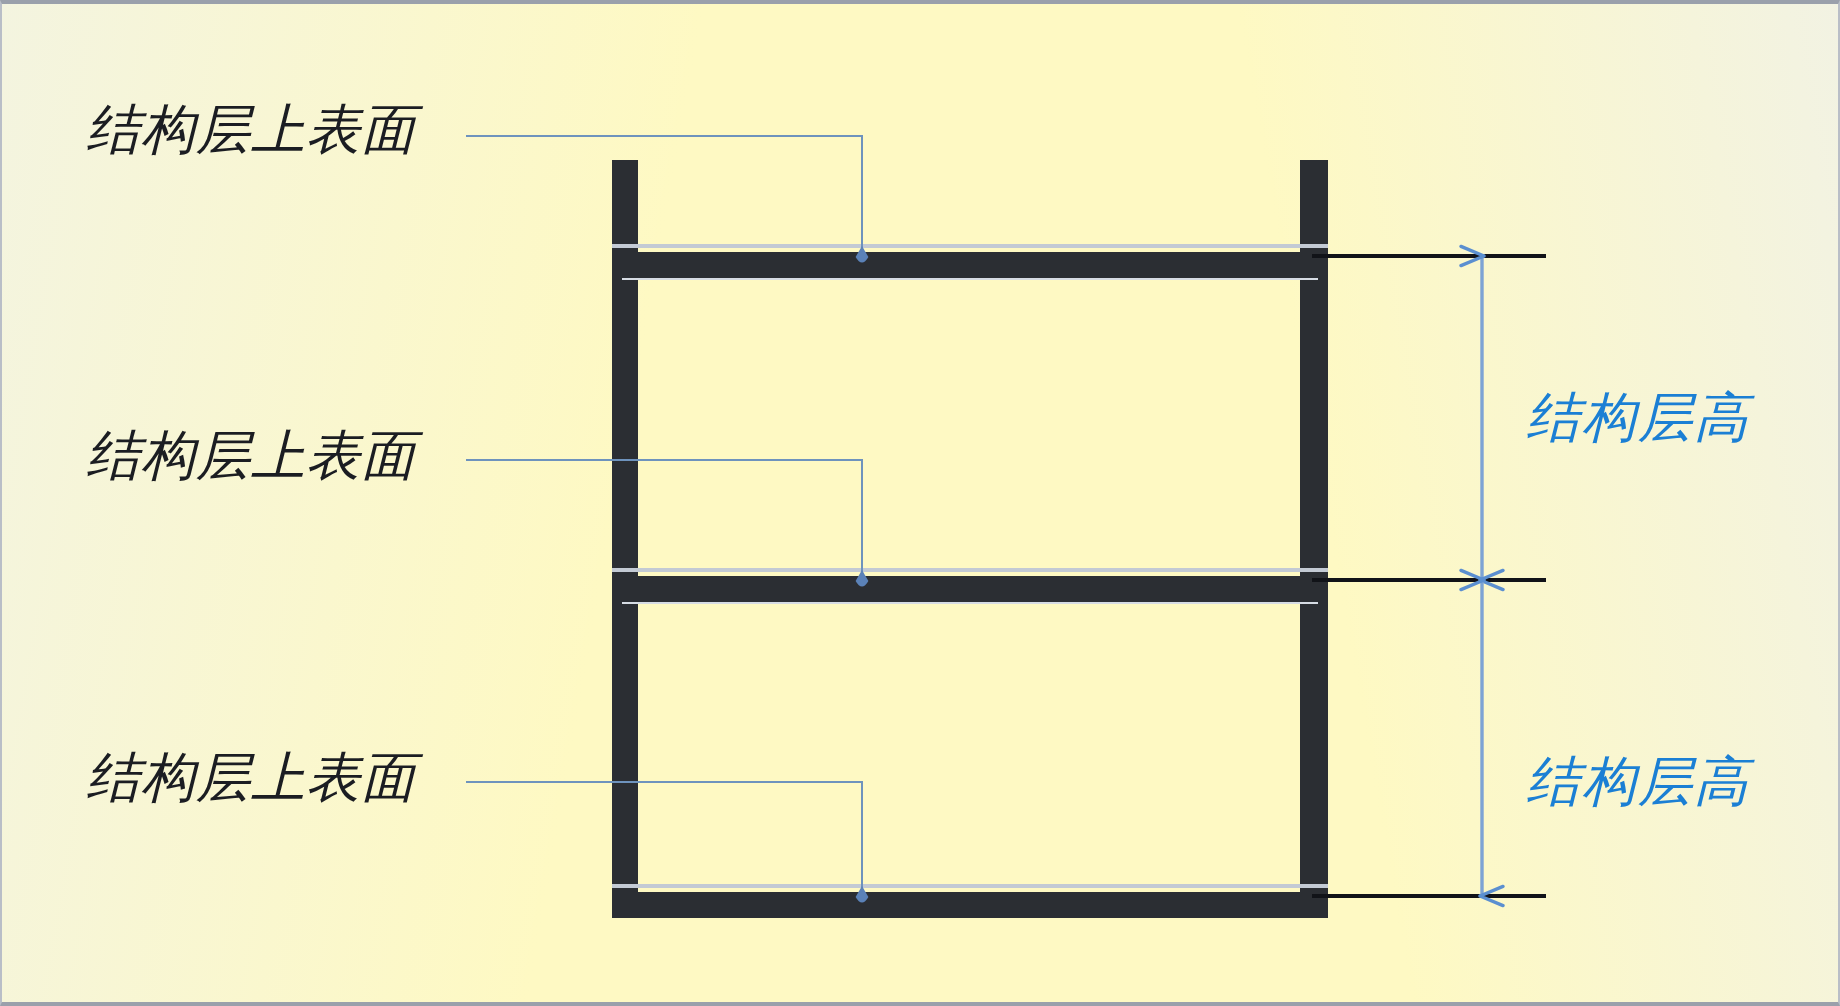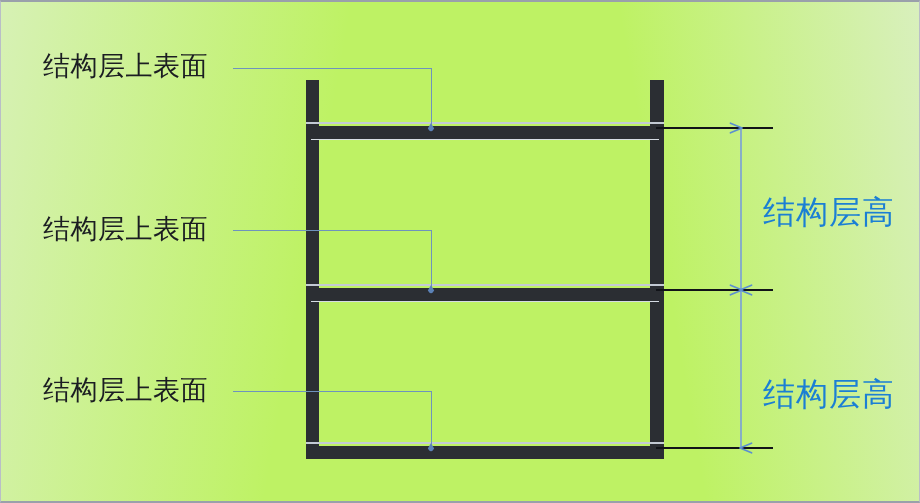--- a/index.html
+++ b/index.html
@@ -12,27 +12,28 @@
     height: 503px;
     background: #ffffff;
     font-family: "DejaVu Sans", "Liberation Sans", sans-serif;
     overflow: hidden;
   }
 
   #diagram-canvas {
     position: relative;
     width: 920px;
     height: 503px;
-    background: #bef264;
+    background: #fef9c3;
     box-sizing: border-box;
     border-left: 1px solid #b9bec7;
     border-right: 1px solid #b9bec7;
     border-top: 2px solid #9aa0ab;
     border-bottom: 2px solid #9aa0ab;
     overflow: hidden;
+    font-style: italic;
   }
 
   
   #bg-wash {
     position: absolute;
     inset: 0;
     background:
       linear-gradient(100deg, rgba(235,240,247,0.55) 0%, rgba(238,241,245,0) 35%),
       linear-gradient(260deg, rgba(234,238,248,0.6) 0%, rgba(238,241,245,0) 30%);
     pointer-events: none;
@@ -65,21 +66,21 @@
     font-size: 27px;
     line-height: 1;
     letter-spacing: 0.5px;
     white-space: nowrap;
     font-family: "DejaVu Sans", "Liberation Sans", sans-serif;
   }
 
   .height-label {
     position: absolute;
     color: #1b7fd4;
-    font-size: 32px;
+    font-size: 27px;
     line-height: 1;
     letter-spacing: 1px;
     white-space: nowrap;
     font-family: "DejaVu Sans", "Liberation Sans", sans-serif;
   }
 
   
   #vector-layer {
     position: absolute;
     inset: 0;

